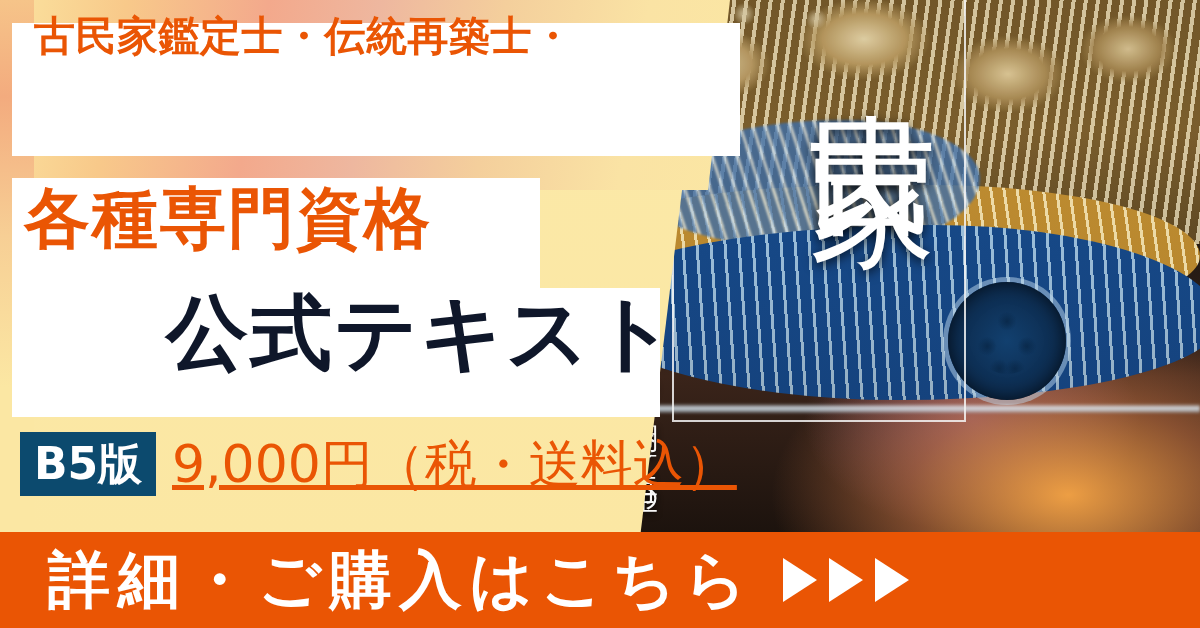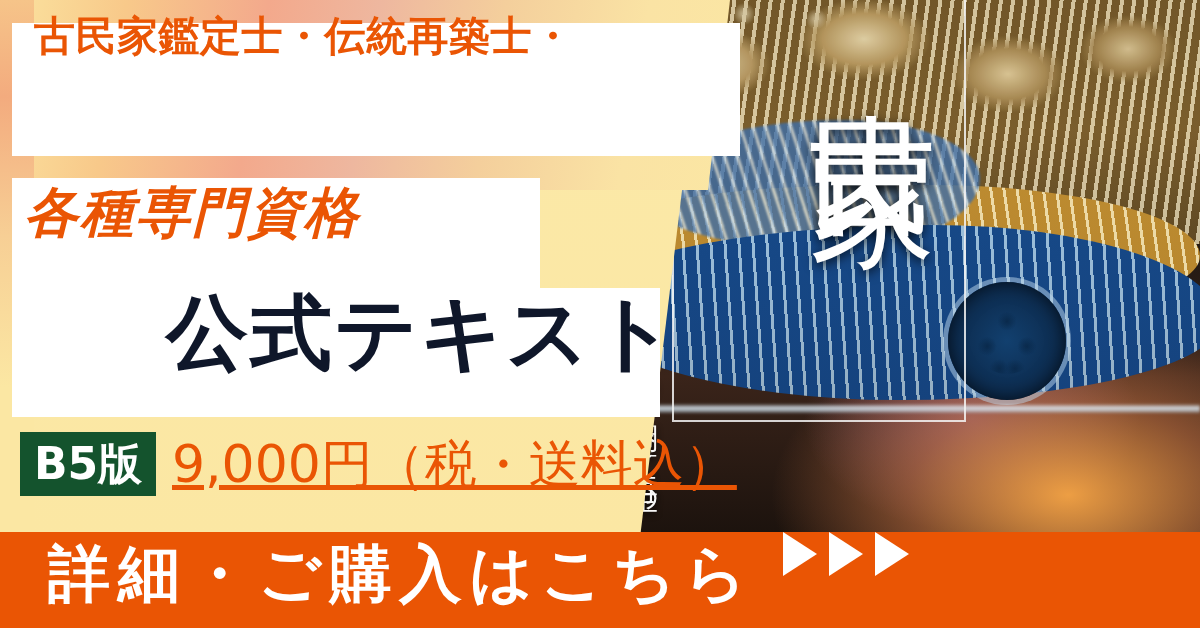--- a/index.html
+++ b/index.html
@@ -220,44 +220,43 @@
   .card-title-2 {
     position: absolute;
     left: 12px; top: 288px;
     width: 648px; height: 129px;
     background: #ffffff;
   }
   .title-l1 {
     position: absolute;
     left: 24px; top: 186px;
     color: #ea5504;
-    font-size: 54px;
+    font-size: 66px;
     font-weight: 700;
     letter-spacing: 2px;
     line-height: 1;
     white-space: nowrap;
-    font-style: italic;
   }
   .title-l2 {
     position: absolute;
     left: 166px; top: 292px;
     color: #0f172a;
     font-size: 82px;
     font-weight: 700;
     letter-spacing: 2px;
     line-height: 1;
     white-space: nowrap;
   }
 
   
   .badge-size {
     position: absolute;
     left: 20px; top: 432px;
     width: 136px; height: 64px;
-    background: #14532d;
+    background: #0c4a6e;
     color: #ffffff;
     font-size: 44px;
     font-weight: 700;
     line-height: 64px;
     text-align: center;
     letter-spacing: 0;
   }
   .price-text {
     position: absolute;
     left: 172px; top: 432px;
@@ -271,21 +270,21 @@
     text-decoration: underline;
   }
 
   
   .cta-bar {
     position: absolute;
     left: 0; top: 532px;
     width: 1200px; height: 96px;
     background: #ea5504;
     display: flex;
-    align-items: flex-start;
+    align-items: center;
   }
   .cta-label {
     color: #ffffff;
     font-size: 62px;
     font-weight: 700;
     letter-spacing: 8px;
     margin-left: 48px;
     white-space: nowrap;
   }
   .cta-arrows {

